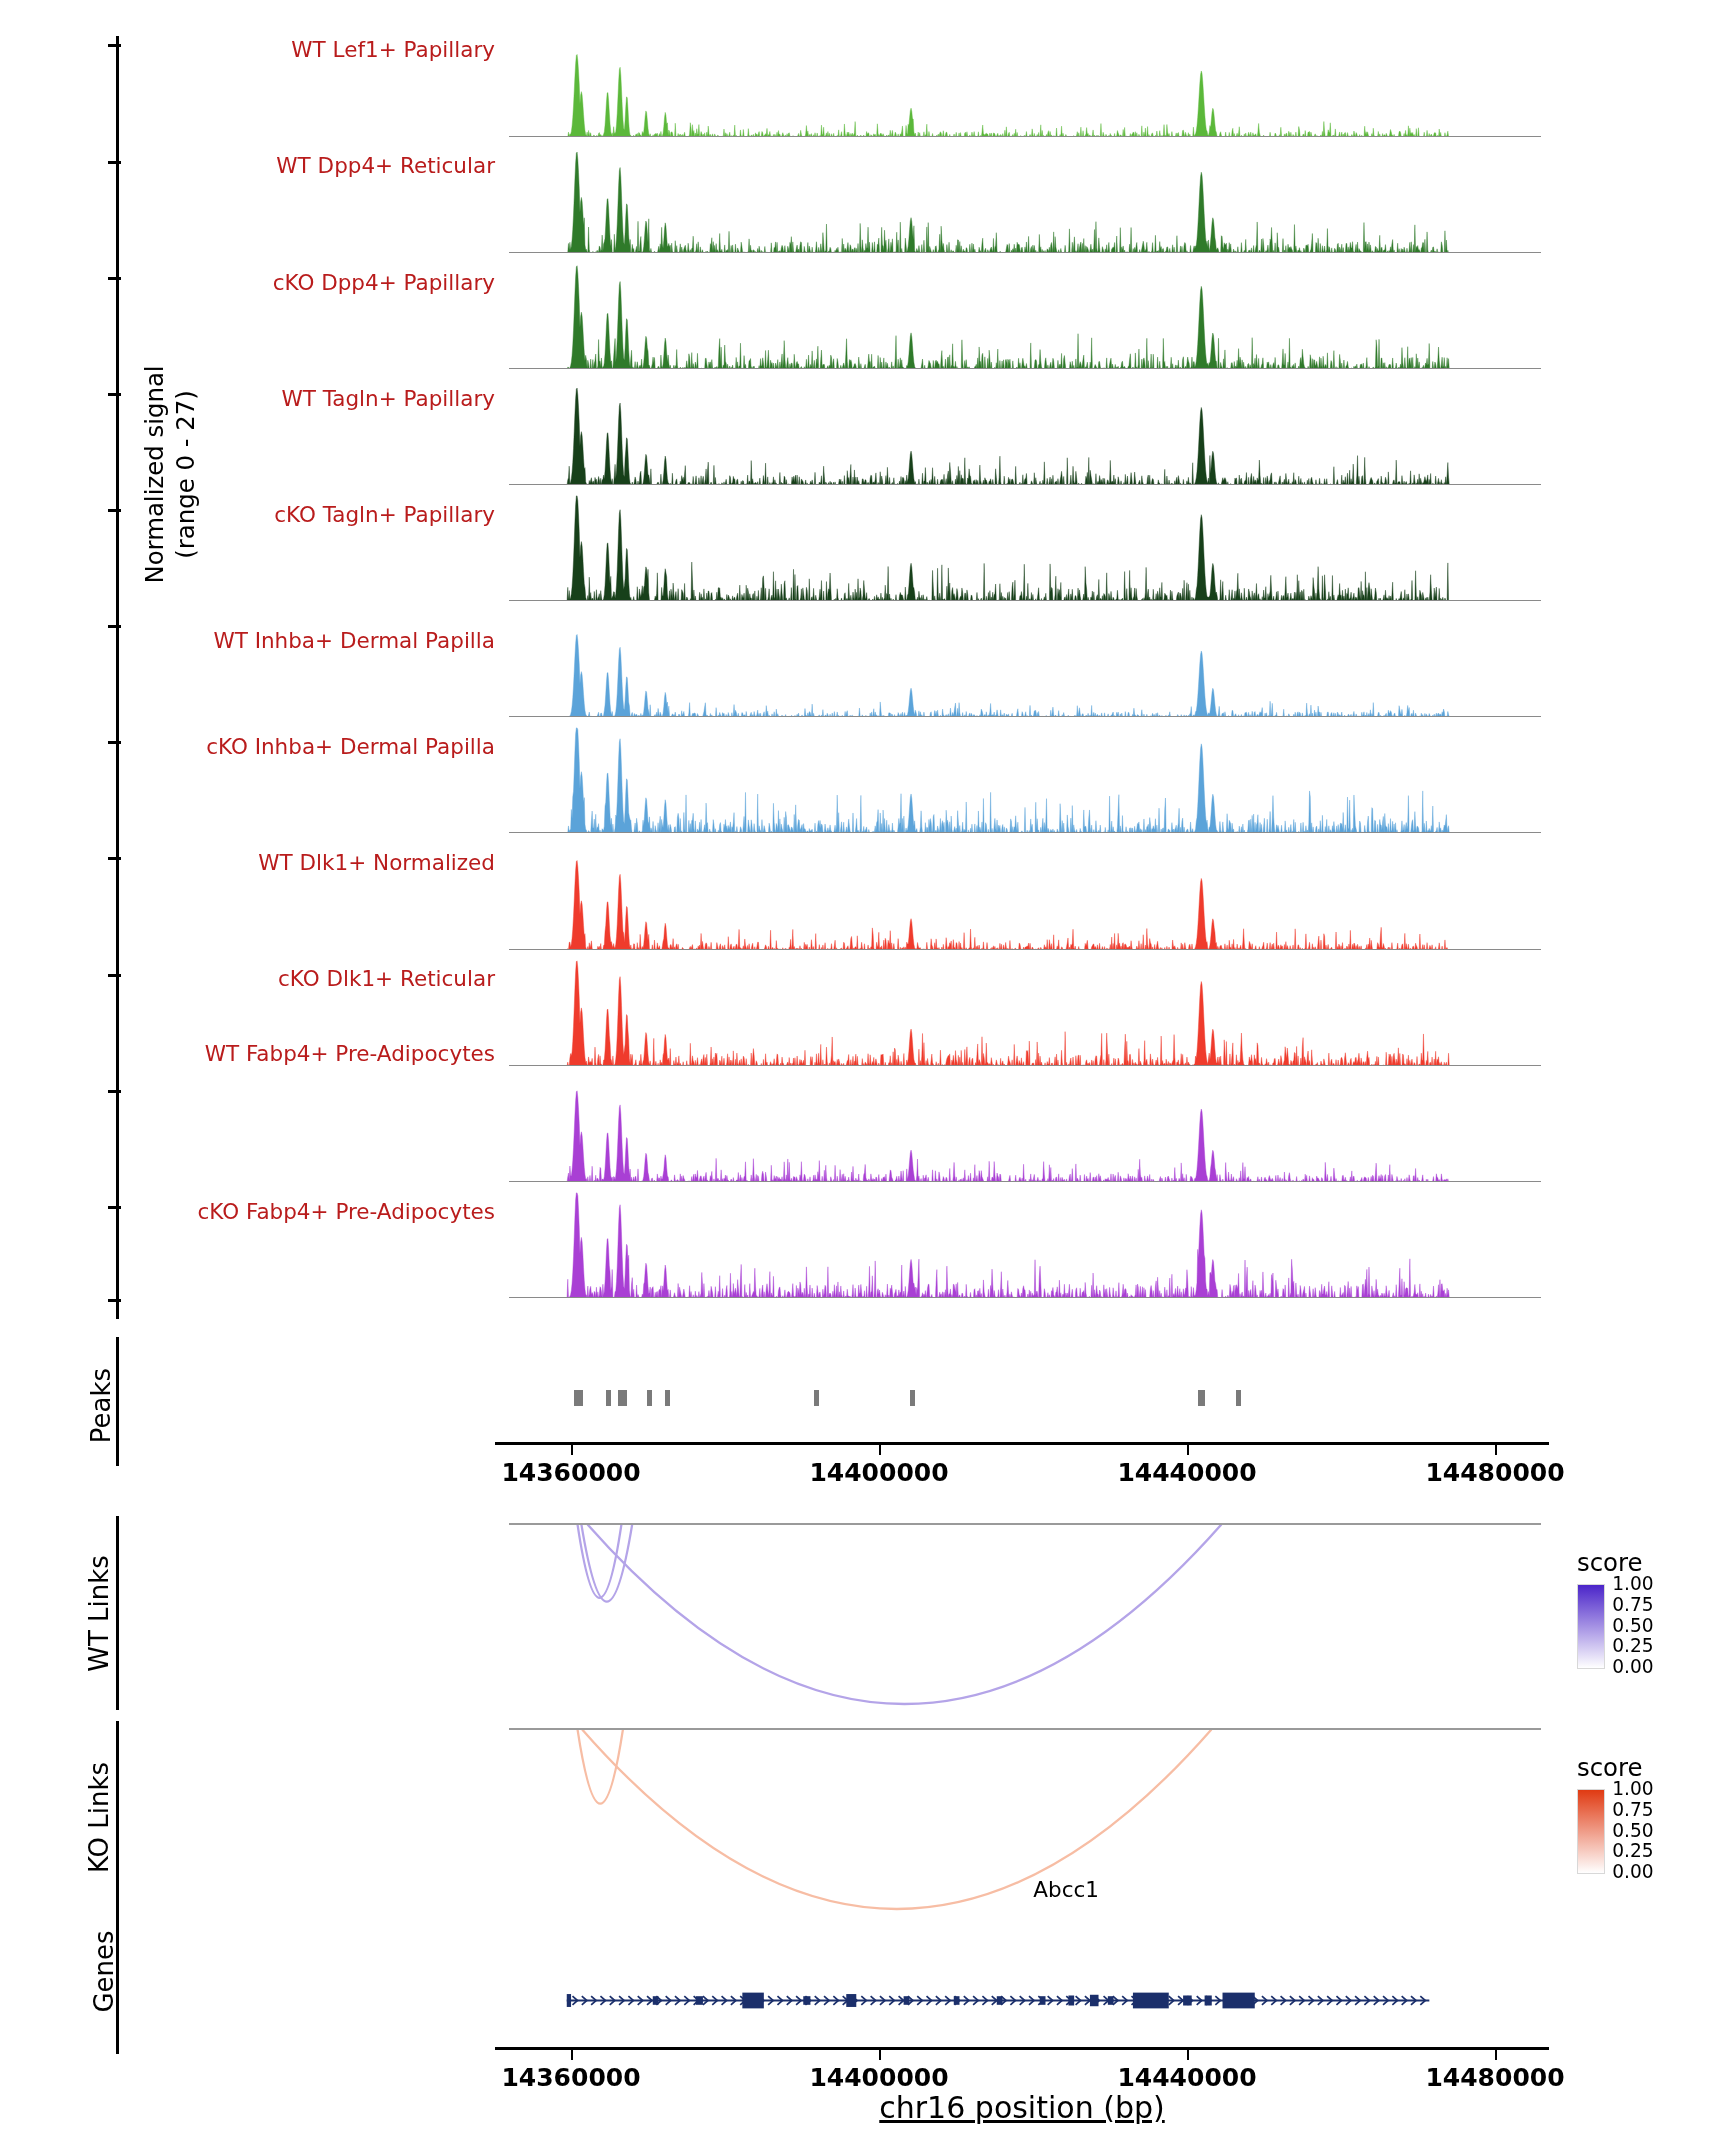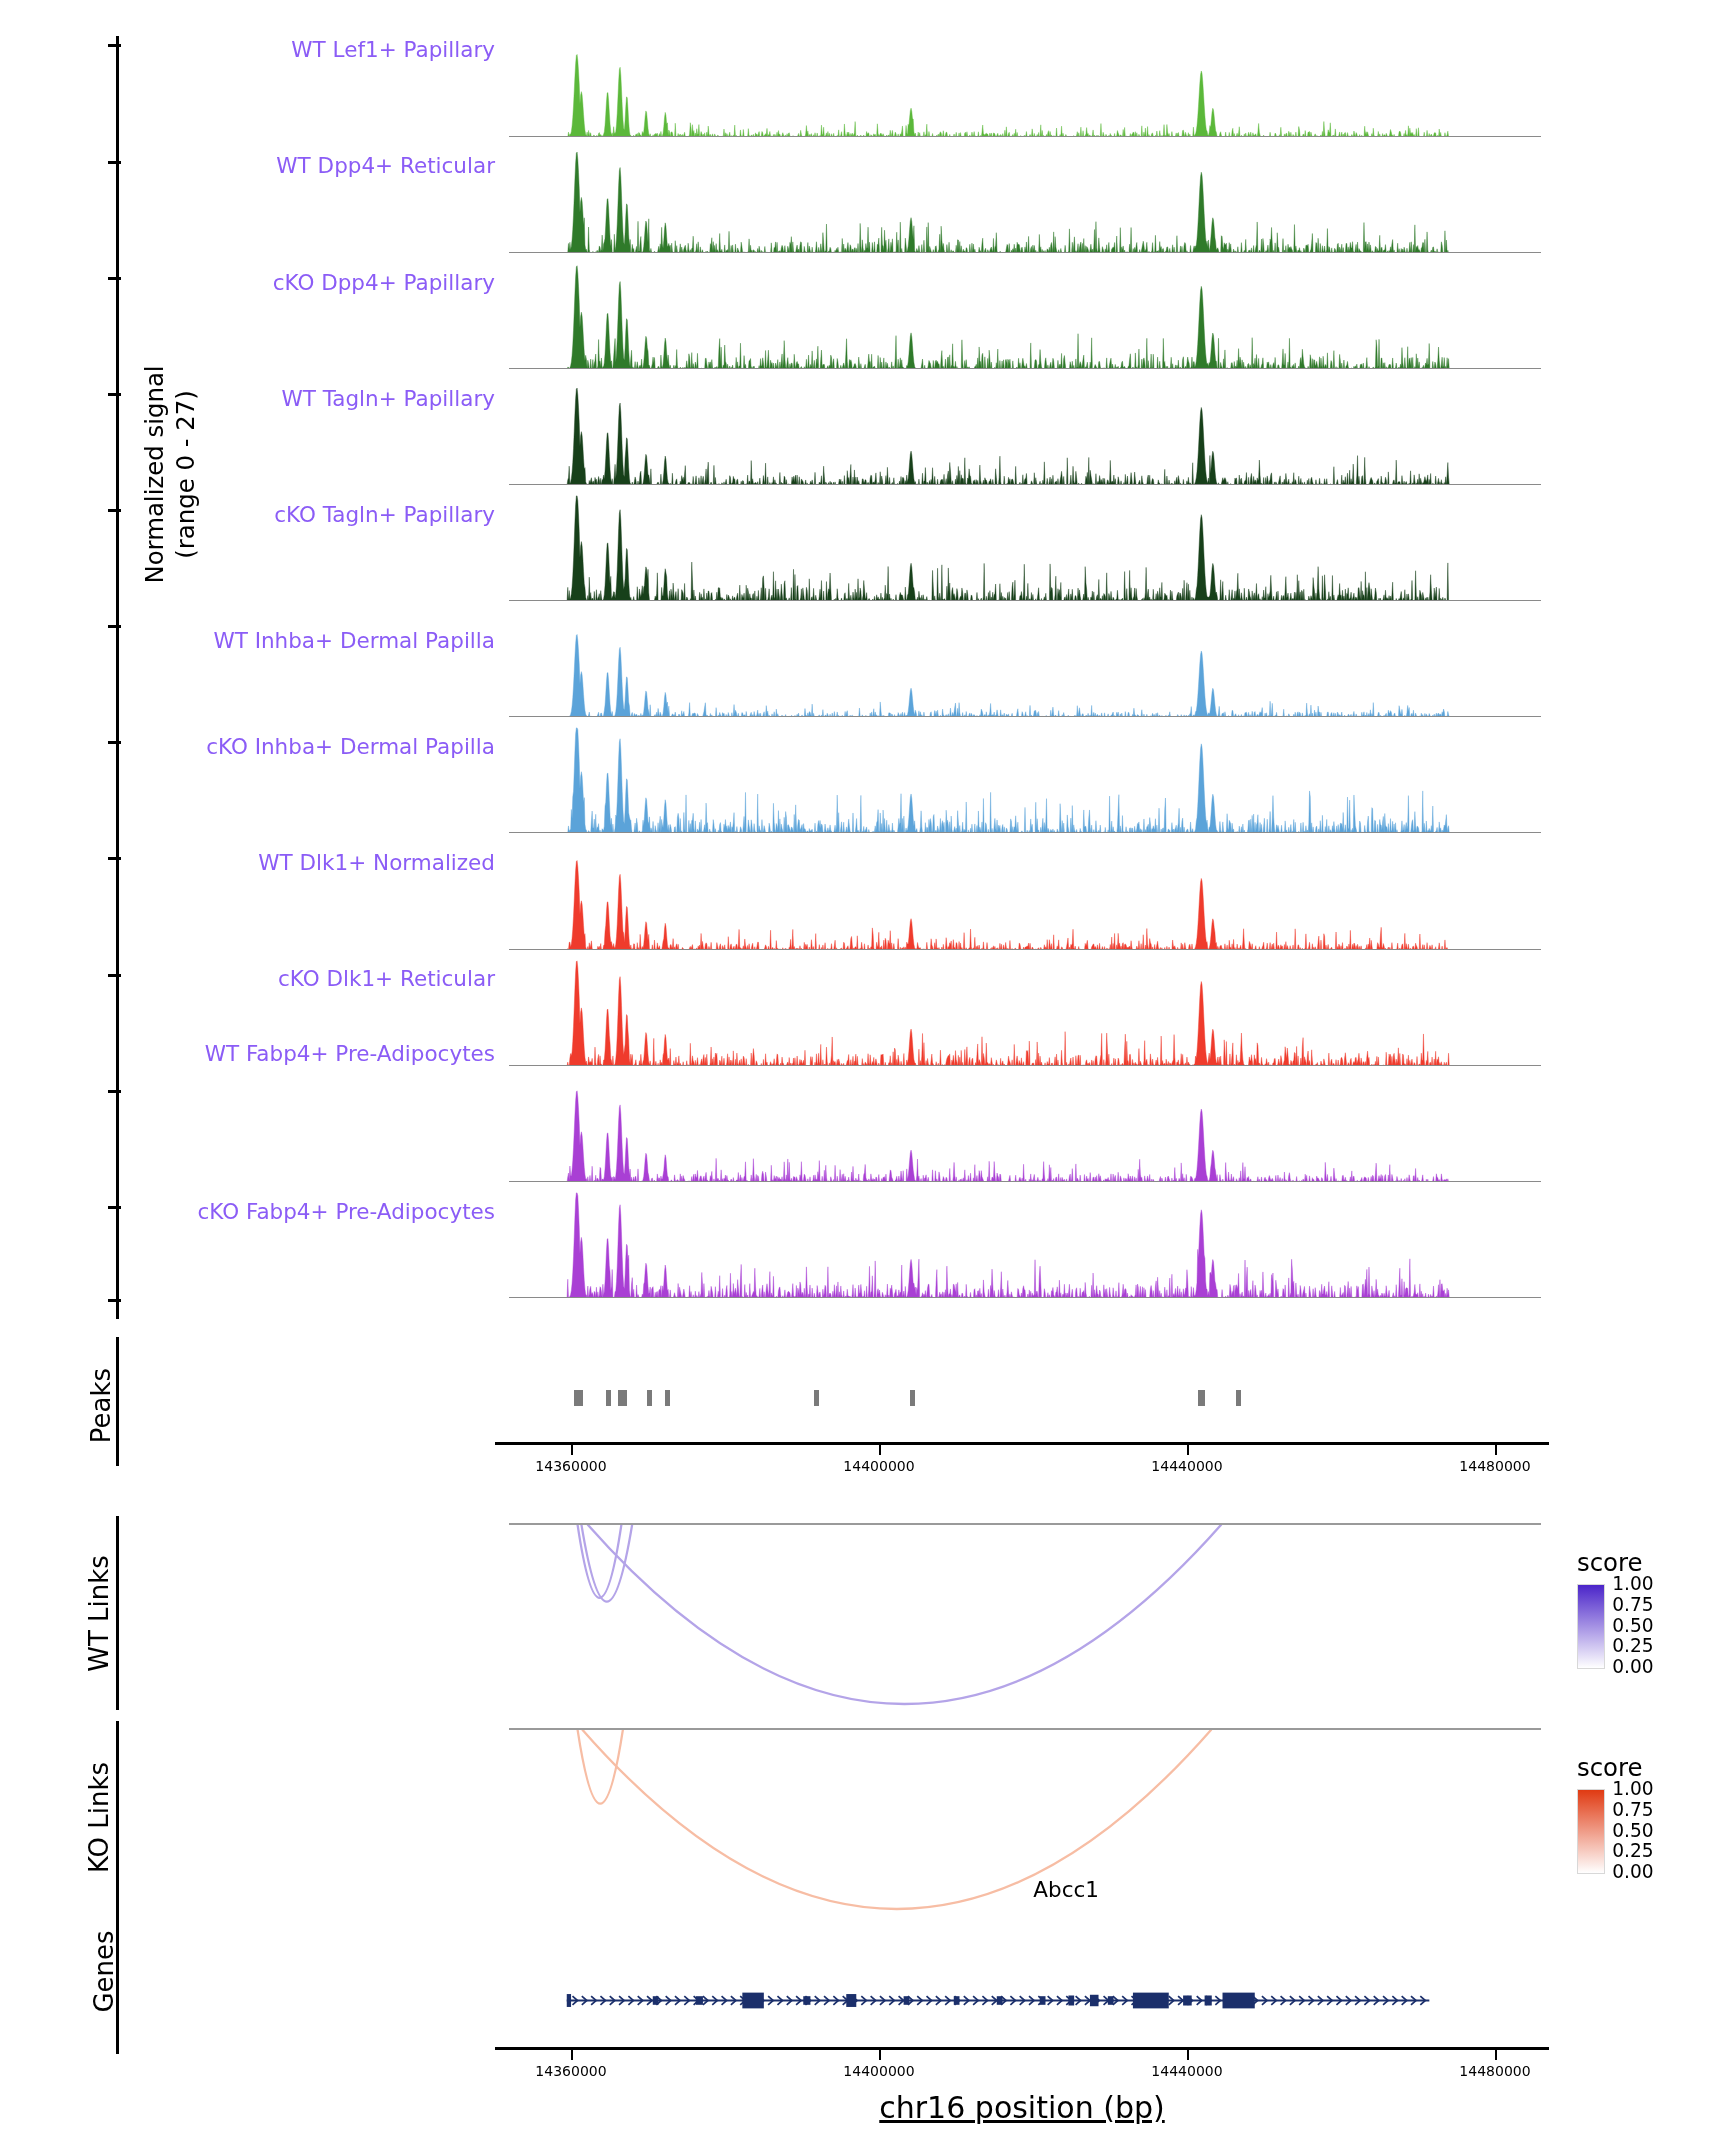--- a/index.html
+++ b/index.html
@@ -62,21 +62,21 @@
     width: 100%;
     height: 100%;
     display: block;
   }
 
   .track-label {
     position: absolute;
     right: 0;
     text-align: right;
     font-size: 21.5px;
-    color: #8b5cf6;
+    color: #b91c1c;
     white-space: nowrap;
   }
   .track-label-wrap {
     position: absolute;
     left: 0;
     width: 495px;
     height: 29px;
   }
 
   
@@ -126,24 +126,25 @@
     background: #000;
   }
   .pos-tick {
     position: absolute;
     width: 2.2px;
     height: 10px;
     background: #000;
   }
   .pos-tick-label {
     position: absolute;
-    font-size: 14px;
+    font-size: 25px;
     text-align: center;
     width: 186px;
     margin-left: -93px;
+    font-weight: bold;
   }
 
   
   .links-panel { position: absolute; left: 509px; width: 1032px; }
   .links-panel svg { display: block; width: 100%; height: 100%; }
   .links-top-line {
     position: absolute;
     left: 0; top: 0;
     width: 100%;
     height: 2.2px;

